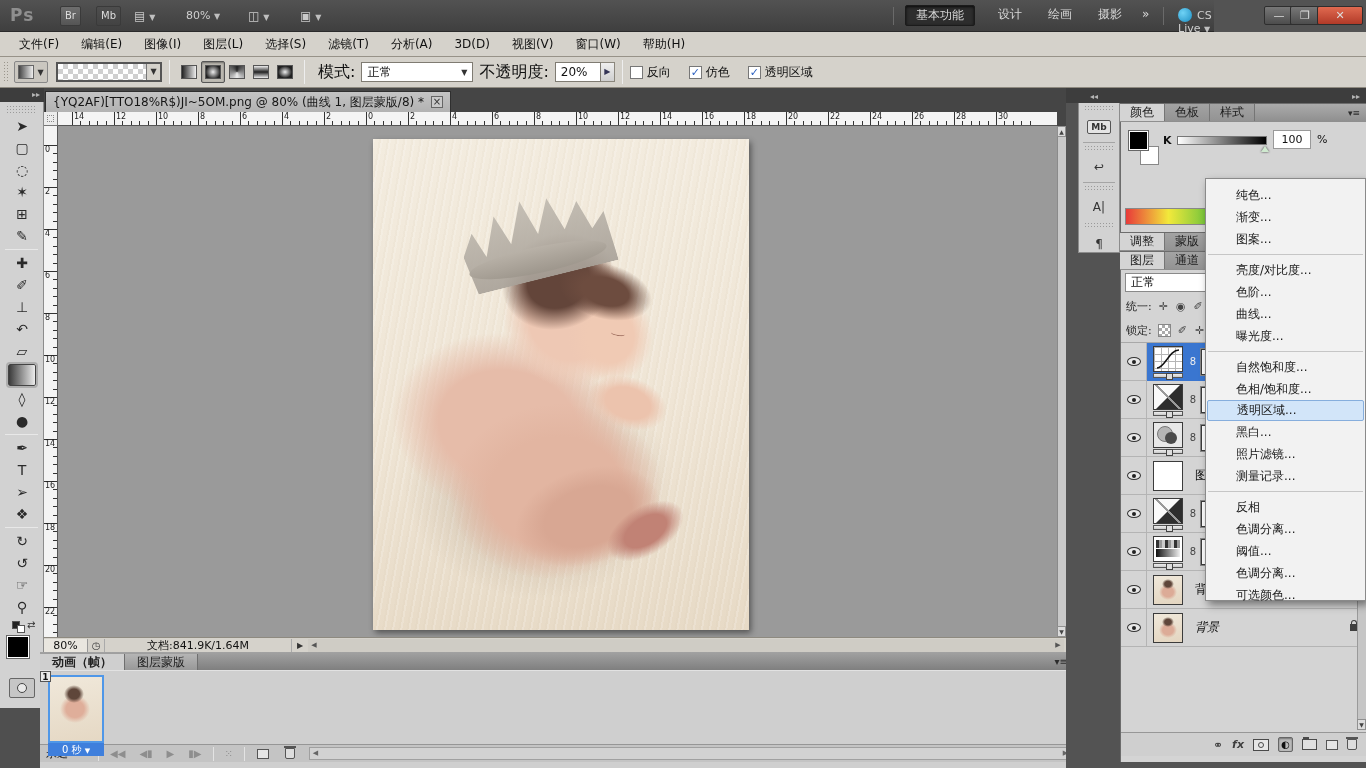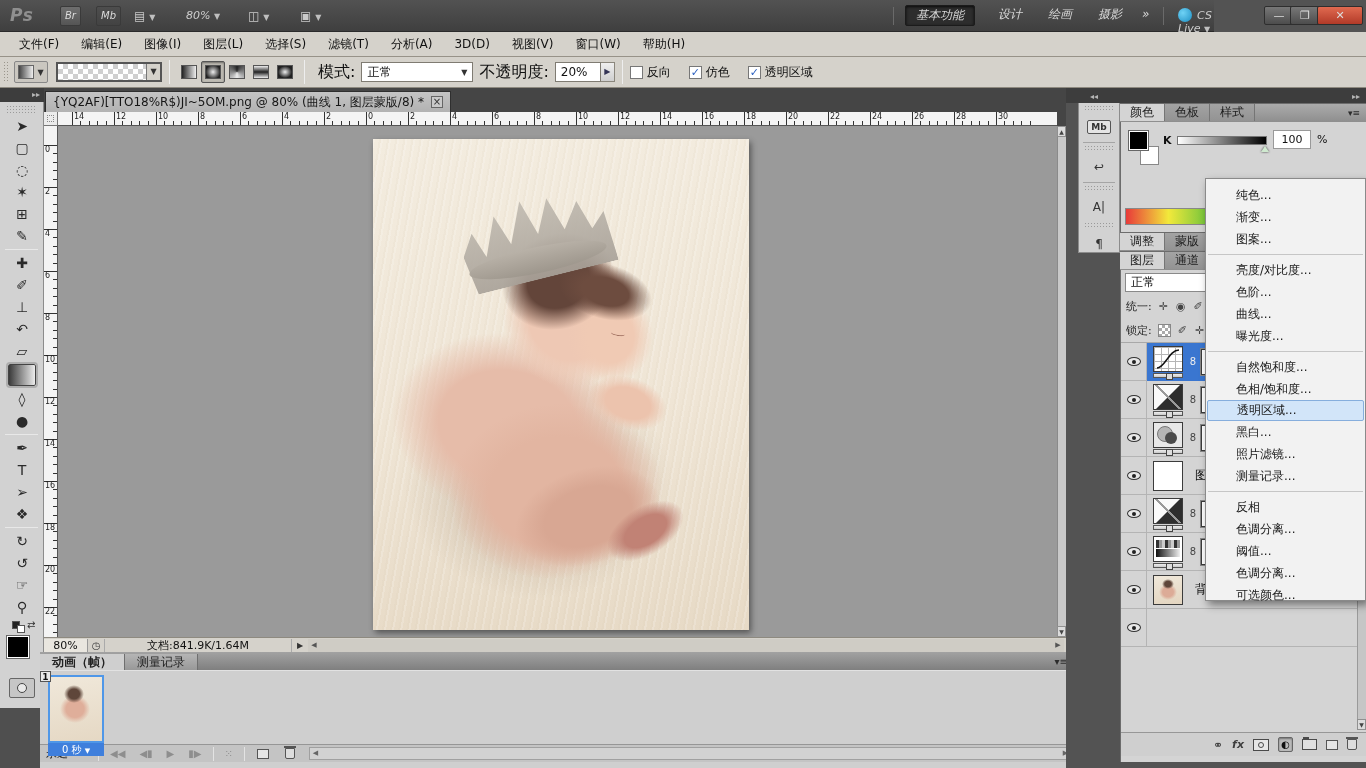--- a/index.html
+++ b/index.html
@@ -1,21 +1,21 @@
 <!DOCTYPE html>
 <html><head>
 <meta charset="utf-8">
 <style>
   * { margin:0; padding:0; box-sizing:border-box; }
   html,body { width:1366px; height:768px; overflow:hidden; }
   body { font-family:"DejaVu Sans","Liberation Sans",sans-serif; background:#535353; position:relative; font-size:12px; color:#111; }
   .abs { position:absolute; }
 
   
-  #titlebar { left:0; top:0; width:1214px; height:32px; background:linear-gradient(#525252,#3f3f3f); border-bottom:1px solid #2b2b2b;font-style:italic; }
+  #titlebar { left:0; top:0; width:1214px; height:32px; background:linear-gradient(#525252,#3f3f3f); border-bottom:1px solid #2b2b2b; }
   #ps-logo { left:10px; top:5px; font-size:17px; font-weight:bold; color:#8f8f8f; letter-spacing:1px; }
   .tb-btn { height:20px; top:6px; background:linear-gradient(#6e6e6e,#555); border:1px solid #3a3a3a; border-radius:2px; color:#ddd; font-size:10px; text-align:center; line-height:18px; padding:0 4px; }
   .tb-plain { color:#cfcfcf; font-size:11px; top:9px; }
   .caret { color:#bfbfbf; font-size:8px; }
   .tb-icon { color:#c9c9c9; font-size:12px; }
   .ws-btn { top:5px; height:21px; line-height:19px; padding:0 10px; color:#d8d8d8; font-size:12px; border-radius:2px; }
   .ws-active { background:#2d2d2d; border:1px solid #1b1b1b; box-shadow:inset 0 1px 3px rgba(0,0,0,.8); }
   #cslive-icon { width:14px; height:14px; border-radius:50%; background:radial-gradient(circle at 35% 35%, #6fd2f5, #1d8fc4); display:inline-block; vertical-align:-3px; margin-right:5px; }
   .win-btn { top:6px; width:30px; height:19px; background:linear-gradient(#777,#4d4d4d); border:1px solid #2e2e2e; color:#ddd; text-align:center; line-height:17px; font-size:11px; border-radius:2px; }
   #win-close { width:46px; background:linear-gradient(#e06a50,#b23a28); font-weight:bold; }
@@ -657,21 +657,21 @@
     <div id="hscroll">
       <div class="ha" style="left:0;">◀</div>
       <div class="ha" style="right:0;">▶</div>
     </div>
   </div>
 </div>
 
 <div id="animpanel" class="abs">
   <div id="anim-header">
     <div class="anim-tab active">动画（帧）</div>
-    <div class="anim-tab">测量记录</div>
+    <div class="anim-tab">图层蒙版</div>
     <div id="anim-menu-icon">▾≡</div>
   </div>
   <div id="anim-content">
     <div id="frame1-num">1</div>
     <div id="frame1">
       <div id="frame1-thumb">
         <div class="blob1"></div>
           <div class="blob2"></div>
       </div>
     </div>
@@ -860,20 +860,27 @@
           <div class="row-main">
             <div class="lthumb-wrap">
               <div class="lthumb tall t-photo"></div>
             </div>
             <span class="layer-label">背景 副本</span>
           </div>
         </div>
         <div class="layer-row">
           <div class="eye-cell">
             <span class="eye"></span>
+          </div>
+          <div class="row-main">
+            <div class="lthumb-wrap">
+              <div class="lthumb tall t-photo"></div>
+            </div>
+            <span class="layer-label italic">背景</span>
+            <span class="mini-lock"></span>
           </div>
         </div>
       </div>
     <div id="layers-vscroll">
       <div class="scroll-arrow" style="bottom:0;left:-1px;">▼</div>
     </div>
     <div id="layers-bottom">
       <span class="lb-ico">⚭</span>
       <span class="lb-ico lb-fx">fx</span>
       <span class="lb-mask">

